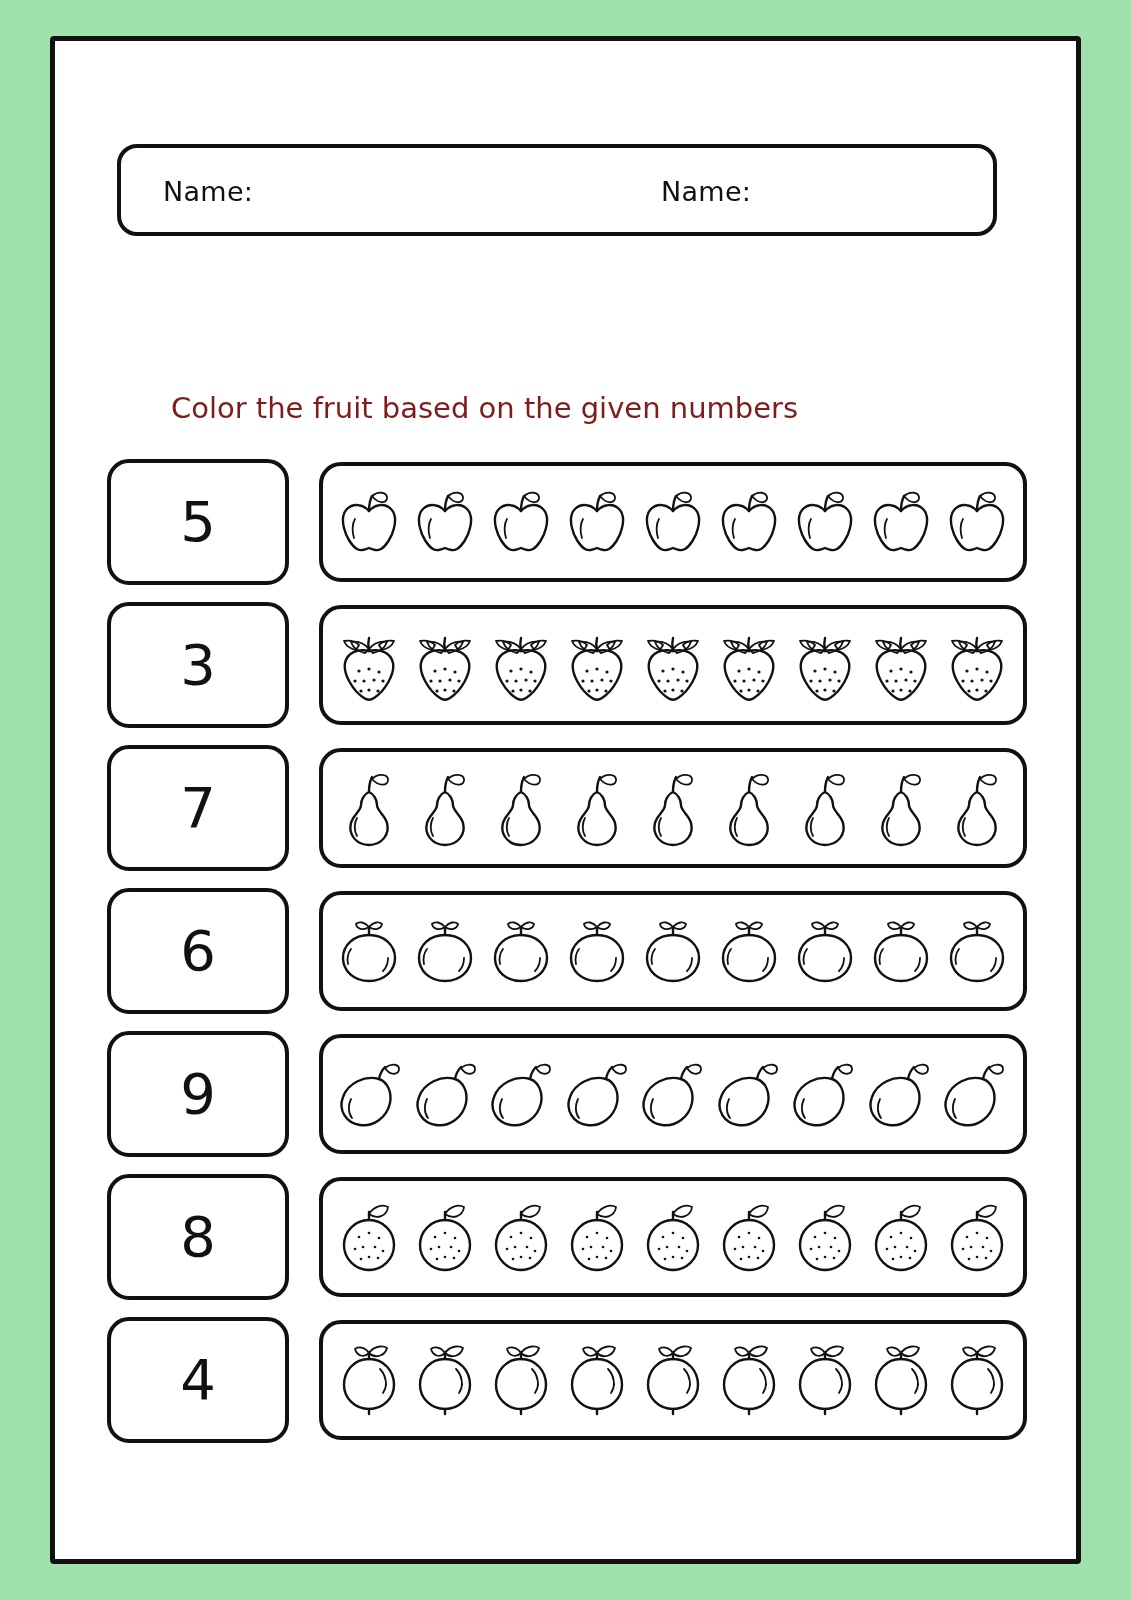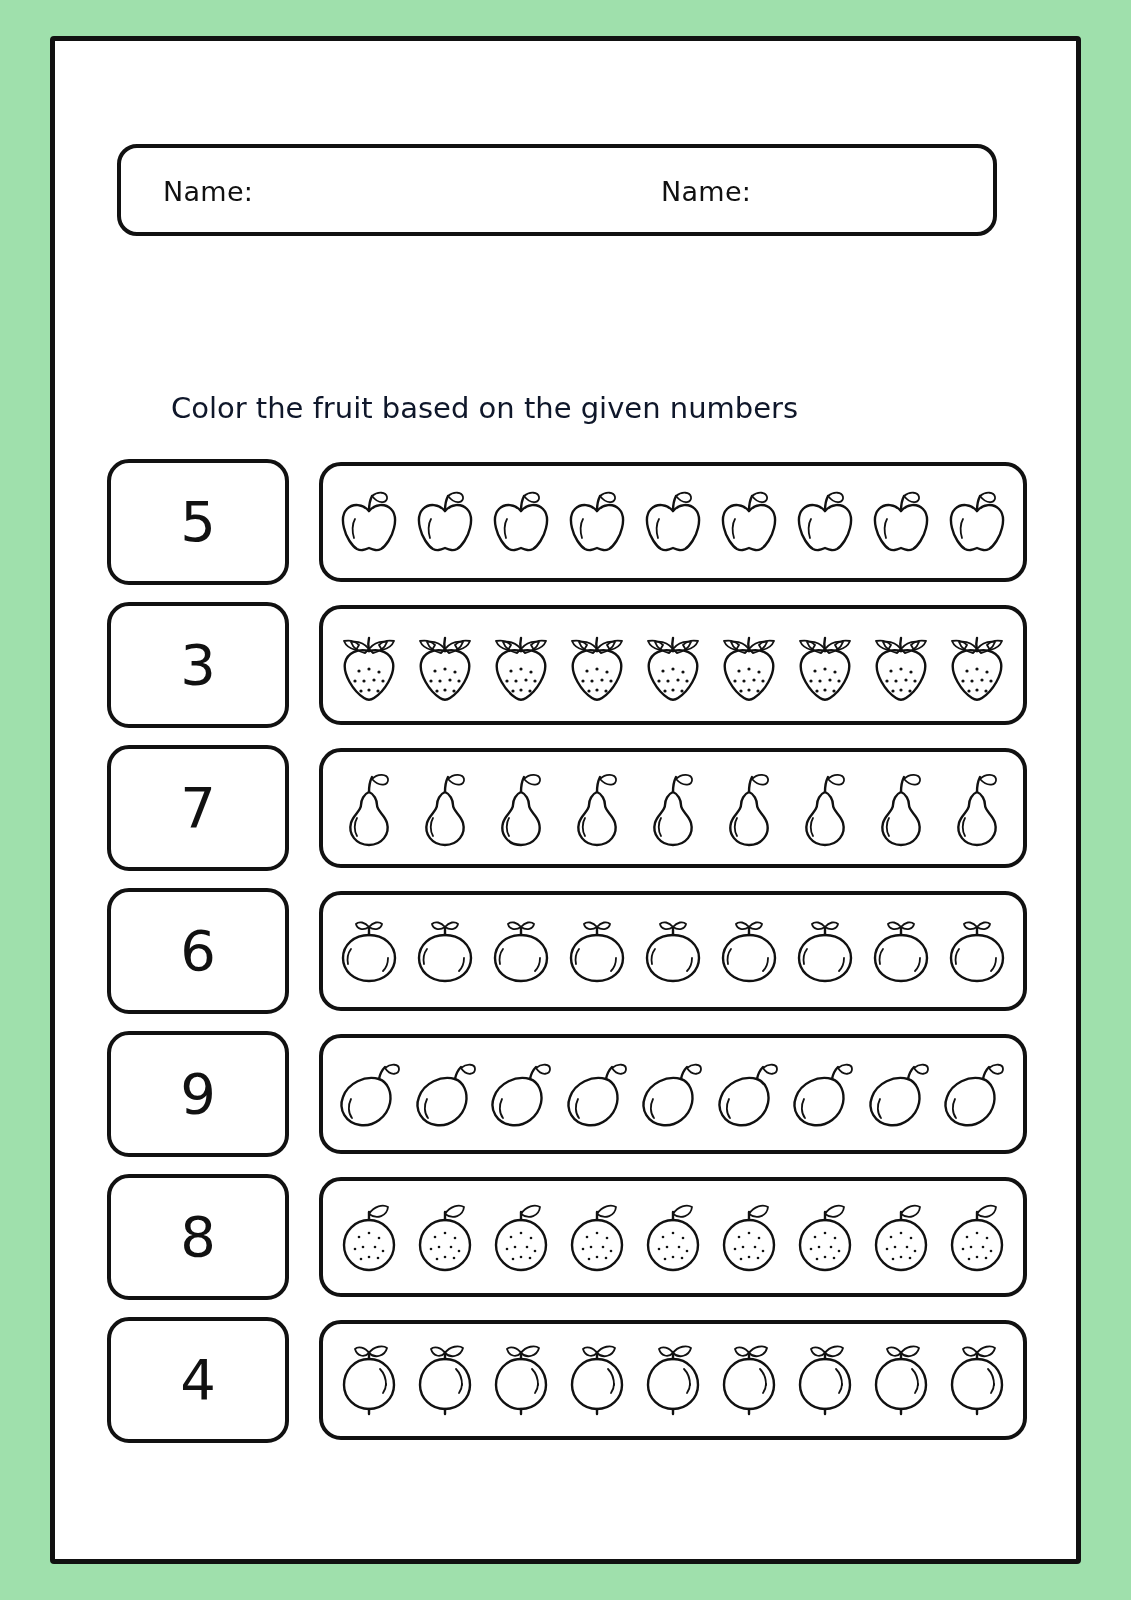--- a/index.html
+++ b/index.html
@@ -66,21 +66,21 @@
     letter-spacing: 1px;
     font-family: "DejaVu Sans", sans-serif;
   }
   .subtitle {
     position: absolute;
     top: 322px;
     left: 0;
     width: 859px;
     text-align: center;
     font-size: 29px;
-    color: #0f172a;
+    color: #7f1d1d;
     font-family: "DejaVu Sans", sans-serif;
   }
 
   
   .rows {
     position: absolute;
     top: 390px;
     left: 52px;
     width: 920px;
   }

